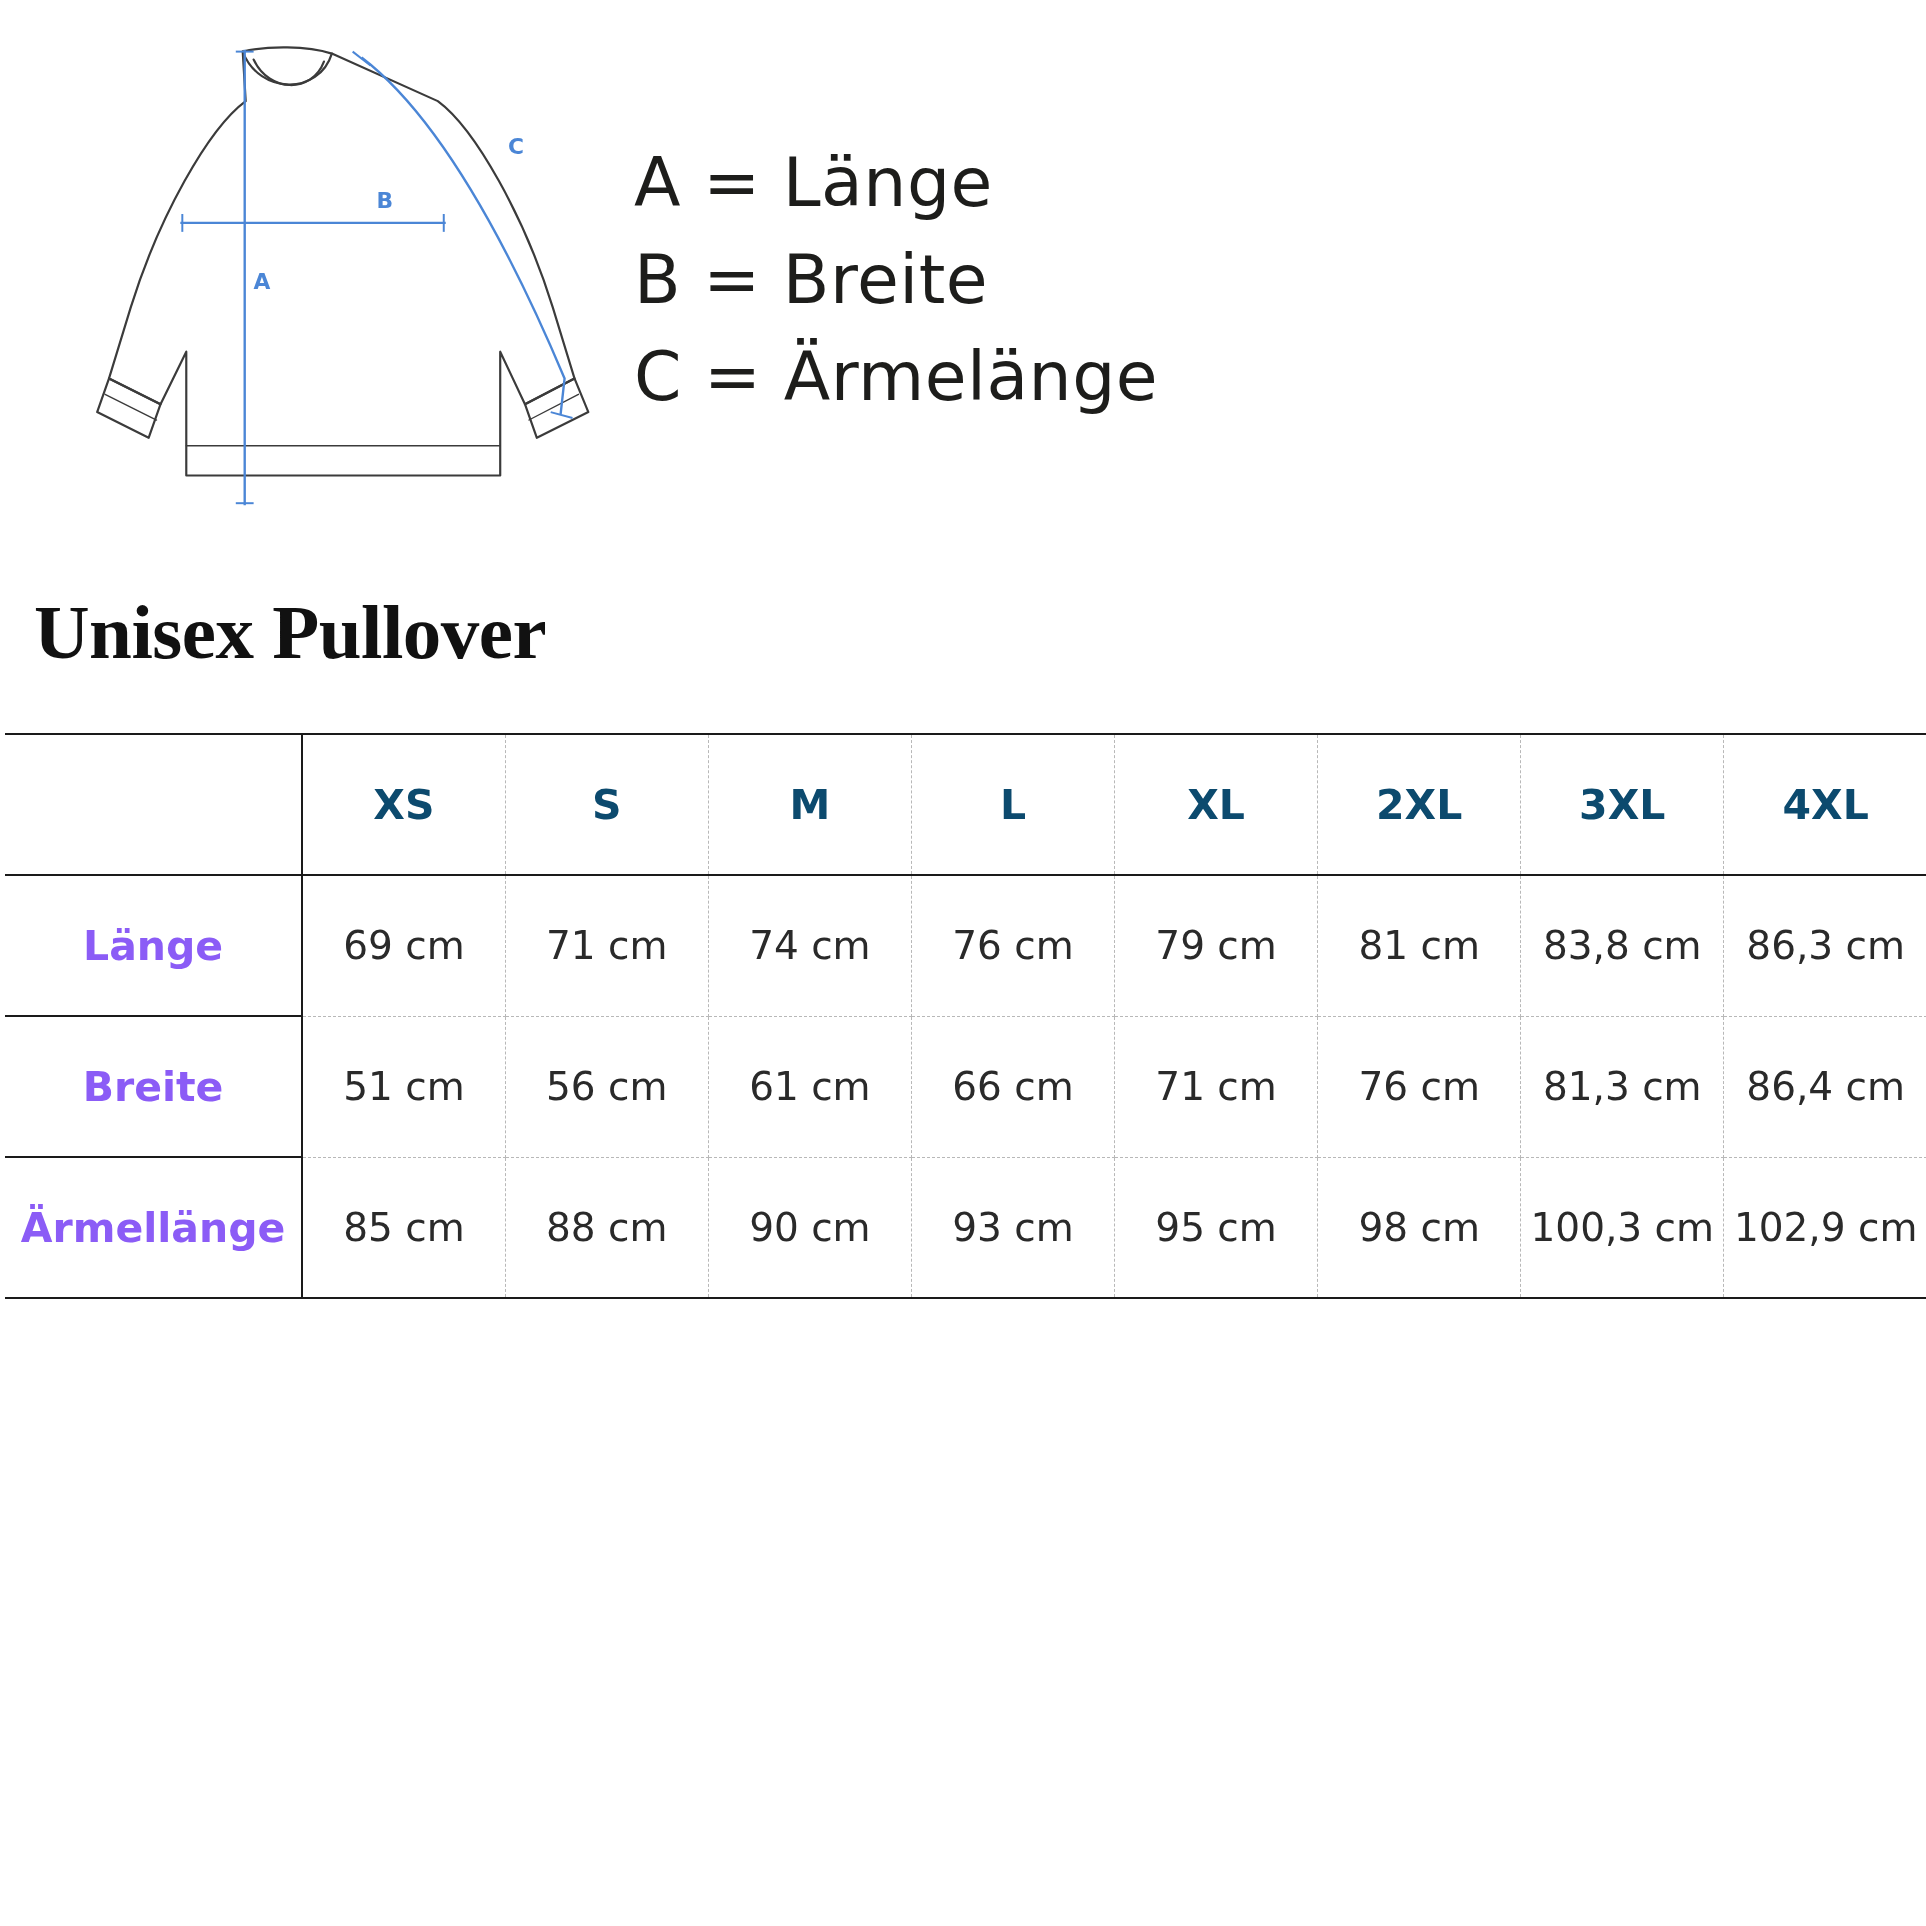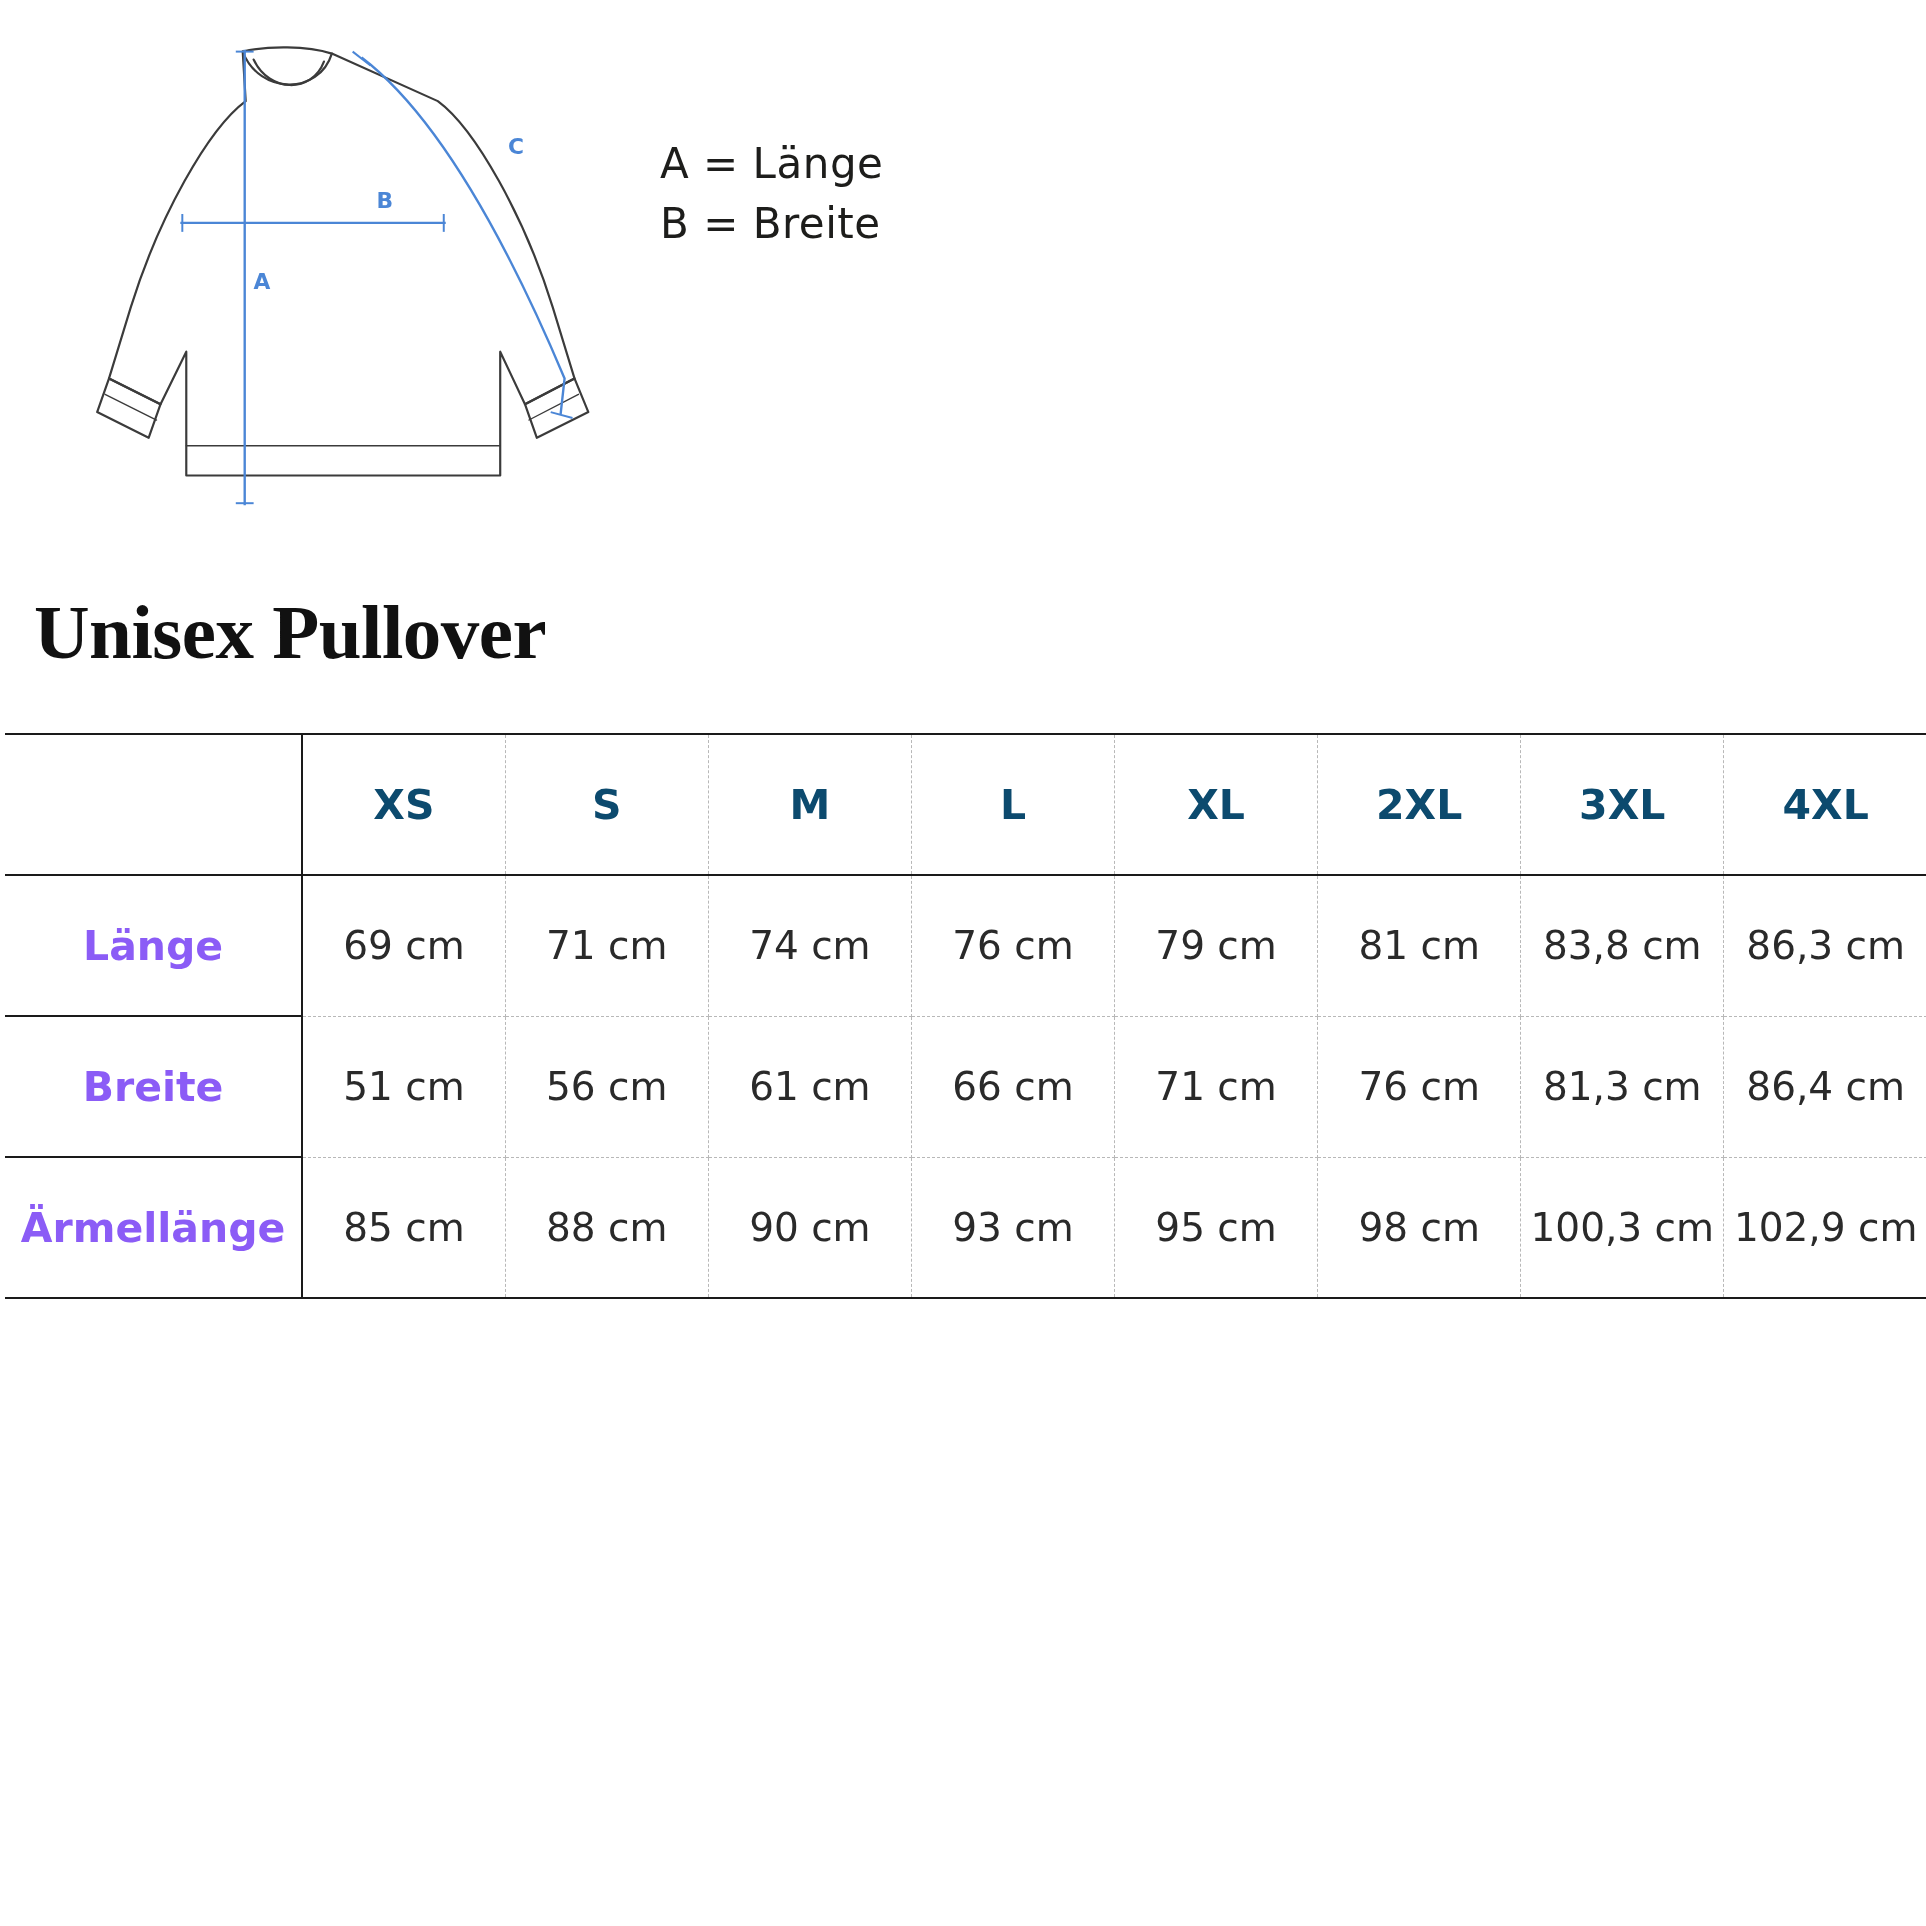--- a/index.html
+++ b/index.html
@@ -42,27 +42,26 @@
     height: 515px;
   }
 
   .legend {
     position: absolute;
     left: 634px;
     top: 134px;
     width: 693px;
   }
   .legend-line {
-    font-size: 42px;
+    font-size: 68px;
     line-height: 1.43;
     color: #1d1d1b;
     font-weight: 400;
     letter-spacing: 0.5px;
     white-space: nowrap;
-    margin-left: 26px;
   }
 
   
   .title {
     position: absolute;
     left: 34px;
     top: 588px;
     font-size: 77px;
     font-weight: 700;
     color: #111111;
@@ -199,20 +198,21 @@
 
         <text class="diagram-label" x="246" y="282">A</text>
         <text class="diagram-label" x="370" y="200">B</text>
         <text class="diagram-label" x="503" y="145">C</text>
       </svg>
     </div>
 
     <div class="legend">
       <div class="legend-line">A = Länge</div>
       <div class="legend-line">B = Breite</div>
+      <div class="legend-line">C = Ärmelänge</div>
     </div>
   </div>
 
   <div class="title">Unisex Pullover</div>
 
   <div class="table-wrap">
     <table class="size-table">
       <colgroup>
         <col class="label-col">
         <col class="size-col">

